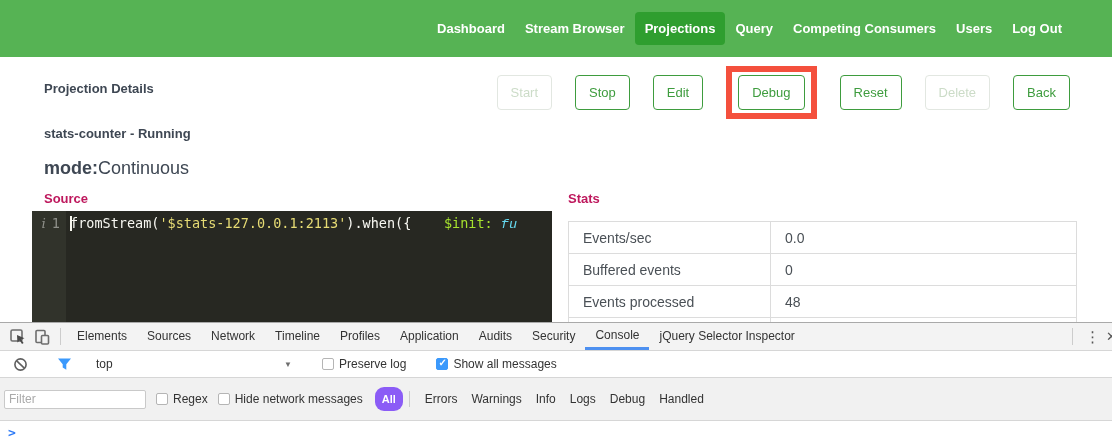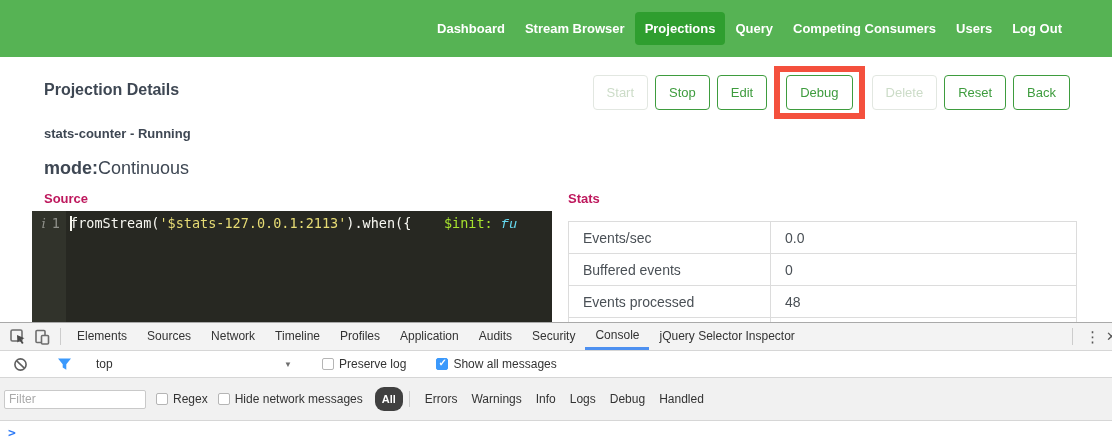--- a/index.html
+++ b/index.html
@@ -14,23 +14,23 @@
   .logo-text { color:#fff; font-size:17px; font-weight:bold; font-style:italic;
                letter-spacing:0.2px; }
   .main-nav { margin-left:auto; margin-right:40px; display:flex; align-items:flex-end; }
   .nav-item { color:#fff; font-size:13px; font-weight:bold; padding:9px 10px;
               border-radius:4px; cursor:pointer; white-space:nowrap; }
   .nav-item.active { background:#2f9e2f; }
 
   
   .main-content { position:absolute; top:57px; left:0; width:1112px; height:265px;
                   overflow:hidden; background:#fff; }
-  .page-title { position:absolute; left:44px; top:24px; font-size:16px; font-weight:bold;
+  .page-title { position:absolute; left:44px; top:24px; font-size:13px; font-weight:bold;
                 color:#3e4753; }
-  .actions { position:absolute; right:42px; top:9px; display:flex; align-items:center; gap:7px; }
+  .actions { position:absolute; right:42px; top:9px; display:flex; align-items:center; gap:23px; }
   .btn { background:#fff; border:1px solid #3e9c3e; color:#3e9c3e; font-size:13px;
          font-family:"Liberation Sans", sans-serif; border-radius:4px; padding:9px 13px;
          cursor:pointer; }
   .btn.disabled { border-color:#e2e7e1; color:#ccdcc8; cursor:default; }
   .debug-highlight { display:inline-block; border:6px solid #f4503d; padding:3px 6px; }
 
   .projection-status { position:absolute; left:44px; top:69px; font-size:13px;
                        font-weight:bold; color:#3e4753; }
   .projection-mode { position:absolute; left:44px; top:101px; font-size:18px; color:#3e4753; }
   .projection-mode b { font-weight:bold; }
@@ -87,21 +87,21 @@
   .box.checked { background:#3b99fc; border-color:#3b99fc; }
   .box.checked::after { content:"✓"; position:absolute; left:1px; top:-2px; color:#fff;
                         font-size:10px; font-weight:bold; }
 
   .dt-filterbar { height:43px; background:#f1f1f1; border-bottom:1px solid #d6d6d6;
                   display:flex; align-items:center; padding-left:4px; }
   .filter-input { width:142px; height:19px; border:1px solid #c9c9c9; border-radius:2px;
                   font-size:12px; padding:0 4px; color:#333; background:#fff;
                   font-family:"Liberation Sans", sans-serif; }
   .filter-input::placeholder { color:#aaa; }
-  .all-badge { background:#404040; color:#fff; font-size:11px; font-weight:bold;
+  .all-badge { background:#8b5cf6; color:#fff; font-size:11px; font-weight:bold;
                border-radius:9px; padding:6px 7px; margin-left:12px; cursor:pointer; }
   .lvl-sep { width:1px; height:16px; background:#ccc; margin:0 8px 0 6px; }
   .level { padding:0 7px; cursor:pointer; white-space:nowrap; }
 
   .dt-console { background:#fff; height:34px; }
   .prompt-row { height:24px; border-bottom:1px solid #f0f0f0; display:flex;
                 align-items:center; padding-left:8px; }
   .prompt { color:#2f7bf6; font-weight:bold; font-size:13px;
             font-family:"DejaVu Sans Mono", monospace; }
 </style>
@@ -125,22 +125,22 @@
   <main class="main-content">
     <h1 class="page-title">Projection Details</h1>
 
     <div class="actions">
       <button class="btn disabled">Start</button>
       <button class="btn">Stop</button>
       <button class="btn">Edit</button>
       <span class="debug-highlight">
         <button class="btn">Debug</button>
       </span>
+      <button class="btn">Reset</button>
       <button class="btn disabled">Delete</button>
-      <button class="btn">Reset</button>
       <button class="btn">Back</button>
     </div>
 
     <div class="projection-status">stats-counter - Running</div>
     <div class="projection-mode"><b>mode:</b><span>Continuous</span></div>
 
     <h2 class="section-label source-label">Source</h2>
     <h2 class="section-label stats-label">Stats</h2>
 
     <div class="editor">

